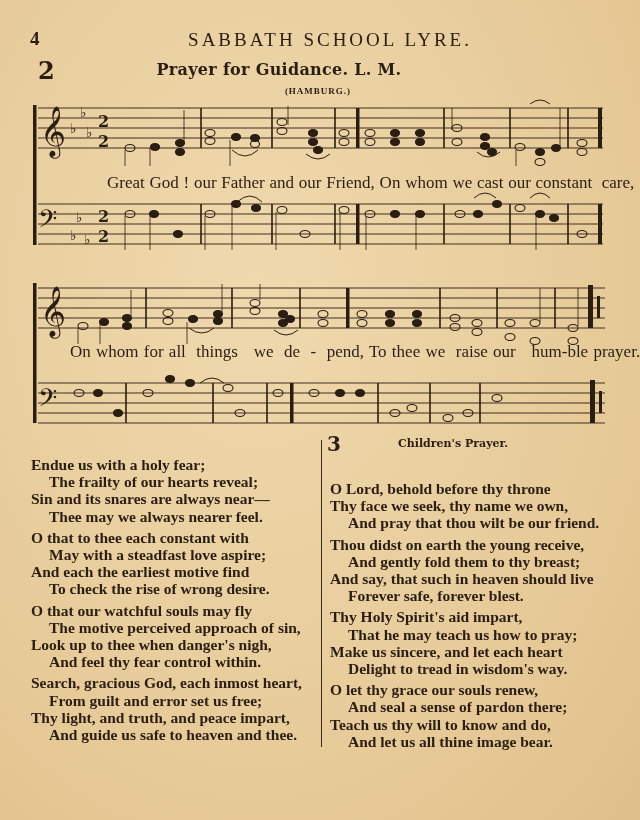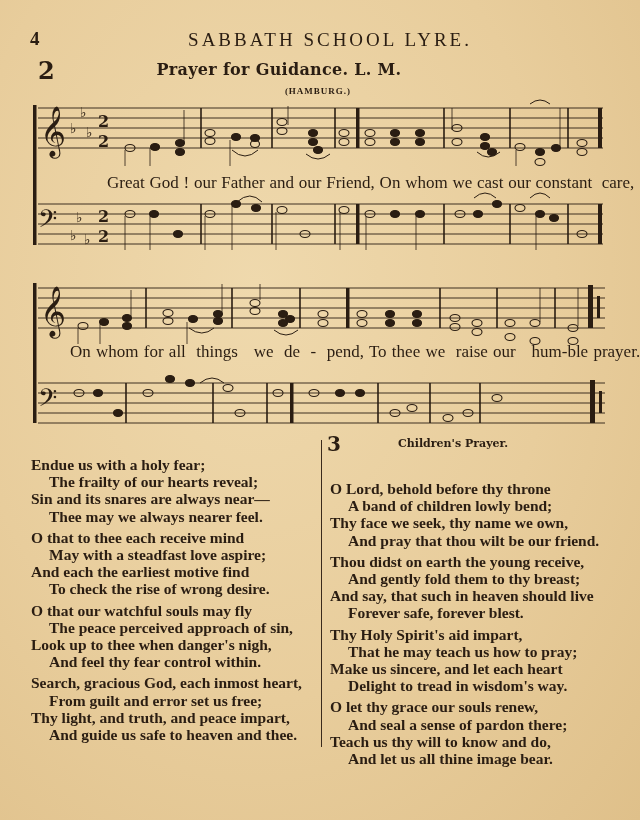--- a/index.html
+++ b/index.html
@@ -328,48 +328,47 @@
 <div class="lyric lyric-2">On whom for all  things   we  de  -  pend, To thee we  raise our   hum-ble prayer.</div>
 
 <div class="stanzas col-left">
   <div class="stanza">
     <div class="line">Endue us with a holy fear;</div>
     <div class="line indent">The frailty of our hearts reveal;</div>
     <div class="line">Sin and its snares are always near—</div>
     <div class="line indent">Thee may we always nearer feel.</div>
   </div>
   <div class="stanza">
-    <div class="line">O that to thee each receive mind</div>
+    <div class="line">O that to thee each constant with</div>
     <div class="line indent">May with a steadfast love aspire;</div>
     <div class="line">And each the earliest motive find</div>
     <div class="line indent">To check the rise of wrong desire.</div>
   </div>
   <div class="stanza">
     <div class="line">O that our watchful souls may fly</div>
-    <div class="line indent">The peace perceived approach of sin,</div>
+    <div class="line indent">The motive perceived approach of sin,</div>
     <div class="line">Look up to thee when danger's nigh,</div>
     <div class="line indent">And feel thy fear control within.</div>
   </div>
   <div class="stanza">
     <div class="line">Search, gracious God, each inmost heart,</div>
     <div class="line indent">From guilt and error set us free;</div>
     <div class="line">Thy light, and truth, and peace impart,</div>
     <div class="line indent">And guide us safe to heaven and thee.</div>
   </div>
 </div>
 
 <div class="col-divider"></div>
 
 <div class="hymn-num" style="left:327px; top:432px; font-size:20px;">3</div>
 <div class="sub-title">Children's Prayer.</div>
 
 <div class="stanzas col-right">
   <div class="stanza">
     <div class="line">O Lord, behold before thy throne</div>
-    <div class="line indent">A band of children lowly bend;</div>
     <div class="line">Thy face we seek, thy name we own,</div>
     <div class="line indent">And pray that thou wilt be our friend.</div>
   </div>
   <div class="stanza">
     <div class="line">Thou didst on earth the young receive,</div>
     <div class="line indent">And gently fold them to thy breast;</div>
     <div class="line">And say, that such in heaven should live</div>
     <div class="line indent">Forever safe, forever blest.</div>
   </div>
   <div class="stanza">

